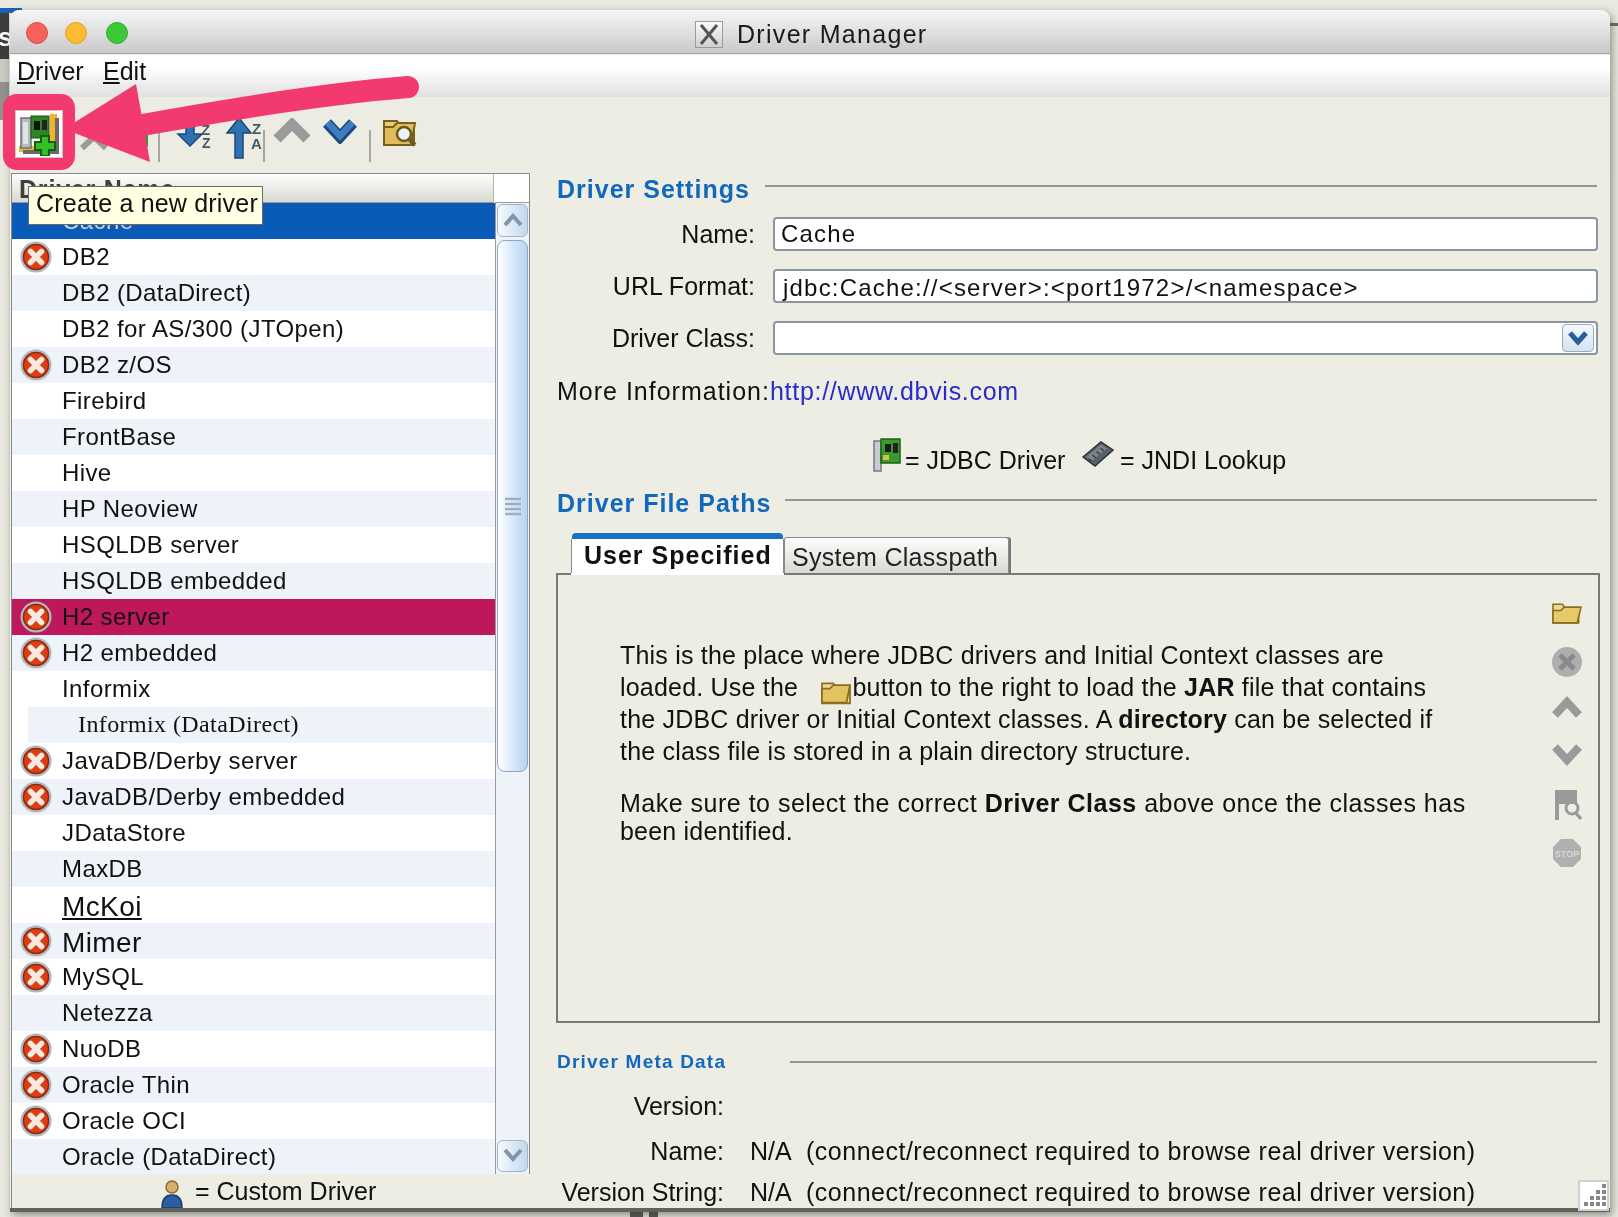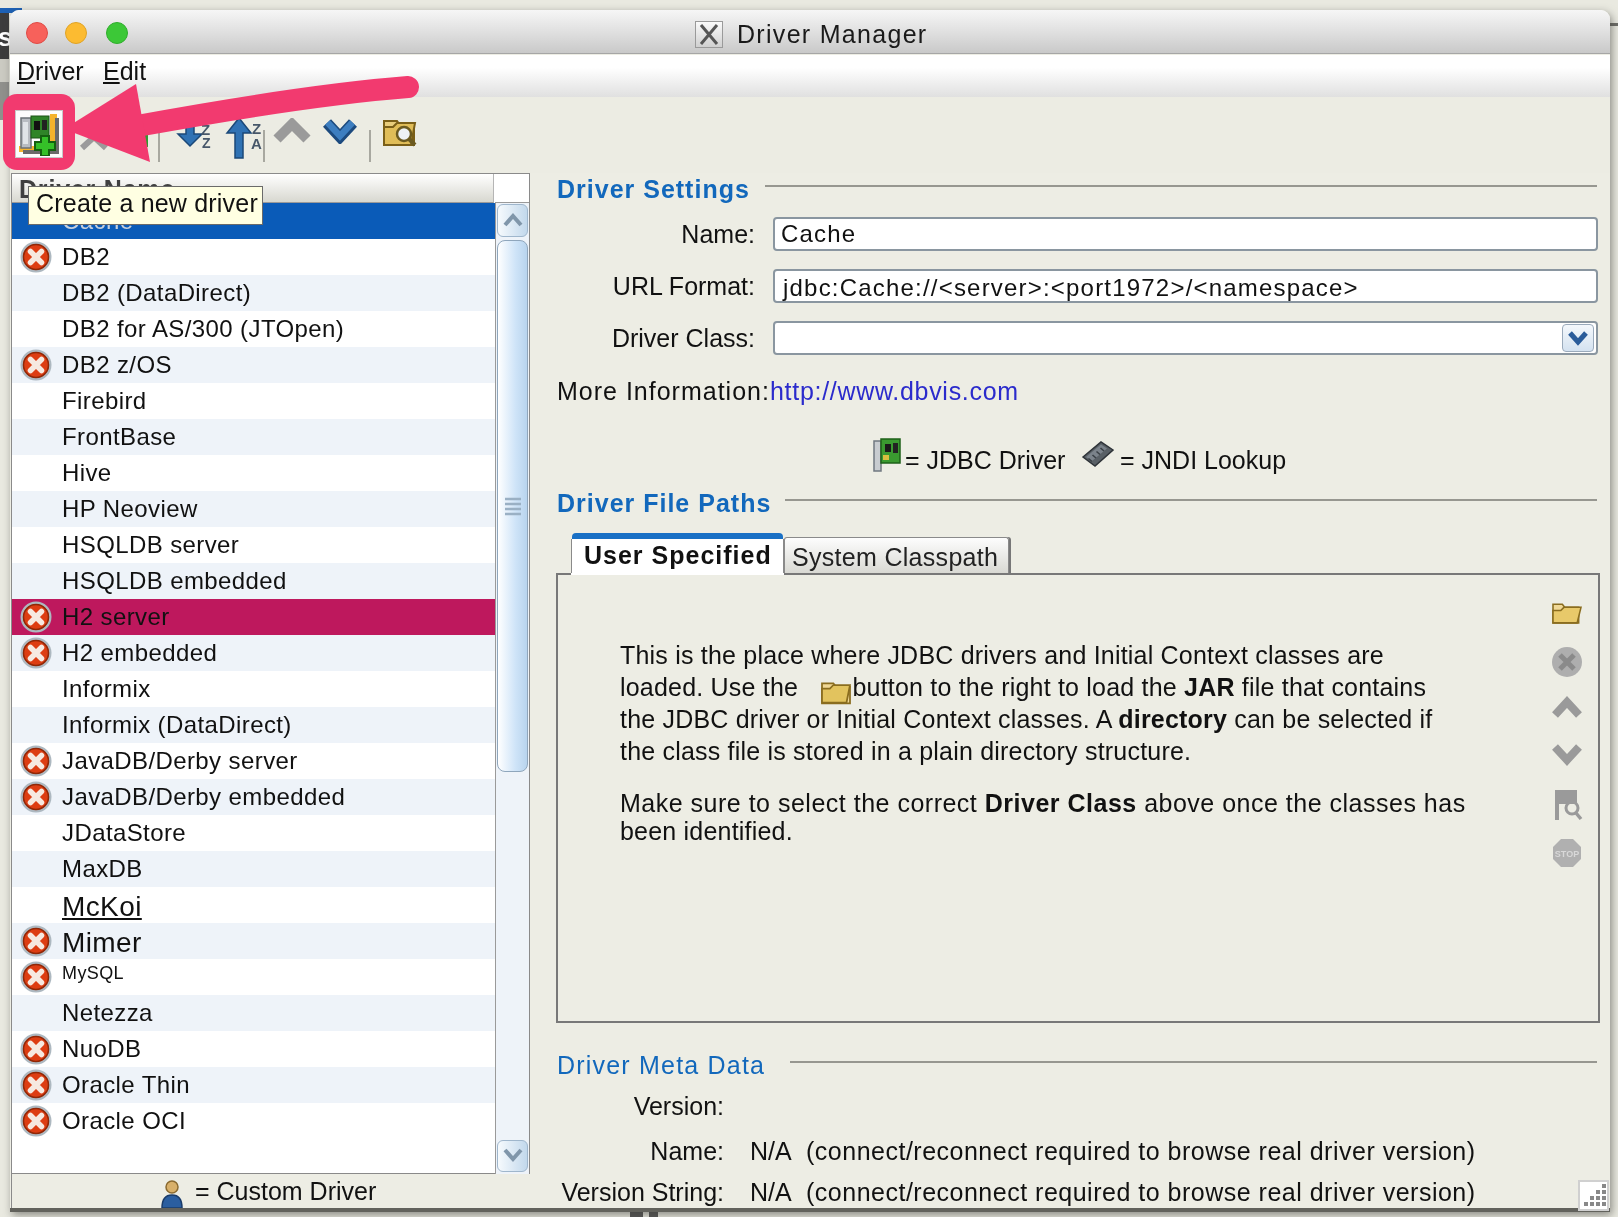--- a/index.html
+++ b/index.html
@@ -140,21 +140,21 @@
           <circle cx="16" cy="16" r="15.5" fill="#adb8c0"></circle>
           <circle cx="16" cy="16" r="13" fill="#dd3d12"></circle>
           <circle cx="16" cy="16" r="12.5" fill="none" stroke="#8e2808" stroke-width="1.5"></circle>
           <path d="M10.5 10.5 L21.5 21.5 M21.5 10.5 L10.5 21.5" stroke="#f6e9e0" stroke-width="5.5" stroke-linecap="round"></path>
         </svg>
         <div style="position:absolute;left:50px;top:4px;font-size:24px;letter-spacing:0.4px;color:#111;white-space:nowrap;">H2 embedded</div>
       </div>
   <div style="position:absolute;left:0;top:468px;width:483px;height:36px;background:#ffffff;">
         <div style="position:absolute;left:50px;top:4px;font-size:24px;letter-spacing:0.4px;color:#111;white-space:nowrap;">Informix</div>
       </div>
-  <div style="position:absolute;left:0;top:504px;width:483px;height:36px;background:#eef3f9;">
+  <div style="position:absolute;left:16px;top:504px;width:483px;height:36px;background:#eef3f9;font-family:Liberation Serif, serif;">
         <div style="position:absolute;left:50px;top:4px;font-size:24px;letter-spacing:0.4px;color:#111;white-space:nowrap;">Informix (DataDirect)</div>
       </div>
   <div style="position:absolute;left:0;top:540px;width:483px;height:36px;background:#ffffff;">
         <svg style="position:absolute;left:8px;top:2px;" width="32" height="32" viewBox="0 0 32 32">
           <circle cx="16" cy="16" r="15.5" fill="#adb8c0"></circle>
           <circle cx="16" cy="16" r="13" fill="#dd3d12"></circle>
           <circle cx="16" cy="16" r="12.5" fill="none" stroke="#8e2808" stroke-width="1.5"></circle>
           <path d="M10.5 10.5 L21.5 21.5 M21.5 10.5 L10.5 21.5" stroke="#f6e9e0" stroke-width="5.5" stroke-linecap="round"></path>
         </svg>
         <div style="position:absolute;left:50px;top:4px;font-size:24px;letter-spacing:0.4px;color:#111;white-space:nowrap;">JavaDB/Derby server</div>
@@ -186,21 +186,21 @@
         </svg>
         <div style="position:absolute;left:50px;top:4px;font-size:28px;letter-spacing:0.4px;color:#111;white-space:nowrap;">Mimer</div>
       </div>
   <div style="position:absolute;left:0;top:756px;width:483px;height:36px;background:#ffffff;">
         <svg style="position:absolute;left:8px;top:2px;" width="32" height="32" viewBox="0 0 32 32">
           <circle cx="16" cy="16" r="15.5" fill="#adb8c0"></circle>
           <circle cx="16" cy="16" r="13" fill="#dd3d12"></circle>
           <circle cx="16" cy="16" r="12.5" fill="none" stroke="#8e2808" stroke-width="1.5"></circle>
           <path d="M10.5 10.5 L21.5 21.5 M21.5 10.5 L10.5 21.5" stroke="#f6e9e0" stroke-width="5.5" stroke-linecap="round"></path>
         </svg>
-        <div style="position:absolute;left:50px;top:4px;font-size:18px;letter-spacing:0.4px;color:#111;white-space:nowrap;">MySQL</div>
+        <div style="position:absolute;left:50px;top:4px;font-size:24px;letter-spacing:0.4px;color:#111;white-space:nowrap;">MySQL</div>
       </div>
   <div style="position:absolute;left:0;top:792px;width:483px;height:36px;background:#eef3f9;">
         <div style="position:absolute;left:50px;top:4px;font-size:24px;letter-spacing:0.4px;color:#111;white-space:nowrap;">Netezza</div>
       </div>
   <div style="position:absolute;left:0;top:828px;width:483px;height:36px;background:#ffffff;">
         <svg style="position:absolute;left:8px;top:2px;" width="32" height="32" viewBox="0 0 32 32">
           <circle cx="16" cy="16" r="15.5" fill="#adb8c0"></circle>
           <circle cx="16" cy="16" r="13" fill="#dd3d12"></circle>
           <circle cx="16" cy="16" r="12.5" fill="none" stroke="#8e2808" stroke-width="1.5"></circle>
           <path d="M10.5 10.5 L21.5 21.5 M21.5 10.5 L10.5 21.5" stroke="#f6e9e0" stroke-width="5.5" stroke-linecap="round"></path>
@@ -217,20 +217,23 @@
         <div style="position:absolute;left:50px;top:4px;font-size:24px;letter-spacing:0.4px;color:#111;white-space:nowrap;">Oracle Thin</div>
       </div>
   <div style="position:absolute;left:0;top:900px;width:483px;height:36px;background:#ffffff;">
         <svg style="position:absolute;left:8px;top:2px;" width="32" height="32" viewBox="0 0 32 32">
           <circle cx="16" cy="16" r="15.5" fill="#adb8c0"></circle>
           <circle cx="16" cy="16" r="13" fill="#dd3d12"></circle>
           <circle cx="16" cy="16" r="12.5" fill="none" stroke="#8e2808" stroke-width="1.5"></circle>
           <path d="M10.5 10.5 L21.5 21.5 M21.5 10.5 L10.5 21.5" stroke="#f6e9e0" stroke-width="5.5" stroke-linecap="round"></path>
         </svg>
         <div style="position:absolute;left:50px;top:4px;font-size:24px;letter-spacing:0.4px;color:#111;white-space:nowrap;">Oracle OCI</div>
+      </div>
+  <div style="position:absolute;left:0;top:936px;width:483px;height:36px;background:#eef3f9;">
+        <div style="position:absolute;left:50px;top:4px;font-size:24px;letter-spacing:0.4px;color:#111;white-space:nowrap;">Oracle (DataDirect)</div>
       </div>
   </div>
 
   <div class="abs" style="left:485px;top:193px;width:34px;height:971px;background:#eef3f9;border-left:1px solid #9a9a9a;"></div>
 
   <div class="abs" style="left:1px;top:1164px;width:519px;height:37px;background:#edede4;border-left:1px solid #8a8a8a;"></div>
   <svg class="abs" style="left:150px;top:1170px;" width="24" height="28" viewBox="0 0 24 28">
     <circle cx="12" cy="7" r="6" fill="#d8b06a" stroke="#8a6a30" stroke-width="1.5"></circle>
     <path d="M2 28 C2 18 6 15 12 15 C18 15 22 18 22 28 z" fill="#2a5ea0" stroke="#1a3c6a" stroke-width="1.5"></path>
   </svg>
@@ -311,21 +314,21 @@
     <rect x="2" y="2" width="4" height="30" fill="#9a9a9a"></rect>
     <path d="M6 2 h18 v14 H6 z" fill="#9a9a9a"></path>
     <circle cx="19" cy="20" r="6" fill="none" stroke="#9a9a9a" stroke-width="3"></circle>
     <path d="M23 25 L28 31" stroke="#9a9a9a" stroke-width="3.5"></path>
   </svg>
   <svg class="abs" style="left:1541px;top:827px;" width="32" height="32" viewBox="0 0 32 32">
     <path d="M10 2 h12 l8 8 v12 l-8 8 H10 l-8 -8 V10 z" fill="#b0b0b0"></path>
     <text x="16" y="20" font-family="Liberation Sans" font-size="9" font-weight="bold" fill="#d8d8d8" text-anchor="middle">STOP</text>
   </svg>
 
-  <div class="txt" style="left:547px;top:1041px;font-size:25px;letter-spacing:1.2px;font-weight:normal;color:#1268bc;text-align:right;">Driver Meta Data</div>
+  <div class="txt" style="left:547px;top:1041px;font-size:19px;letter-spacing:1.2px;font-weight:bold;color:#1268bc;text-align:right;">Driver Meta Data</div>
   <div class="abs" style="left:780px;top:1051px;width:807px;height:2px;background:#979790;"></div>
   <div class="txt" style="left:0;top:1082px;width:714px;text-align:right;font-size:25px;">Version:</div>
   <div class="txt" style="left:0;top:1127px;width:714px;text-align:right;font-size:25px;">Name:</div>
   <div class="txt" style="left:740px;top:1127px;font-size:25px;">N/A</div>
   <div class="txt" style="left:796px;top:1127px;font-size:25px;letter-spacing:0.5px;">(connect/reconnect required to browse real driver version)</div>
   <div class="txt" style="left:0;top:1168px;width:714px;text-align:right;font-size:25px;">Version String:</div>
   <div class="txt" style="left:740px;top:1168px;font-size:25px;">N/A</div>
   <div class="txt" style="left:796px;top:1168px;font-size:25px;letter-spacing:0.5px;">(connect/reconnect required to browse real driver version)</div>
 
   <div class="abs" style="left:0;top:1198px;width:1600px;height:4px;background:#62625c;"></div>

